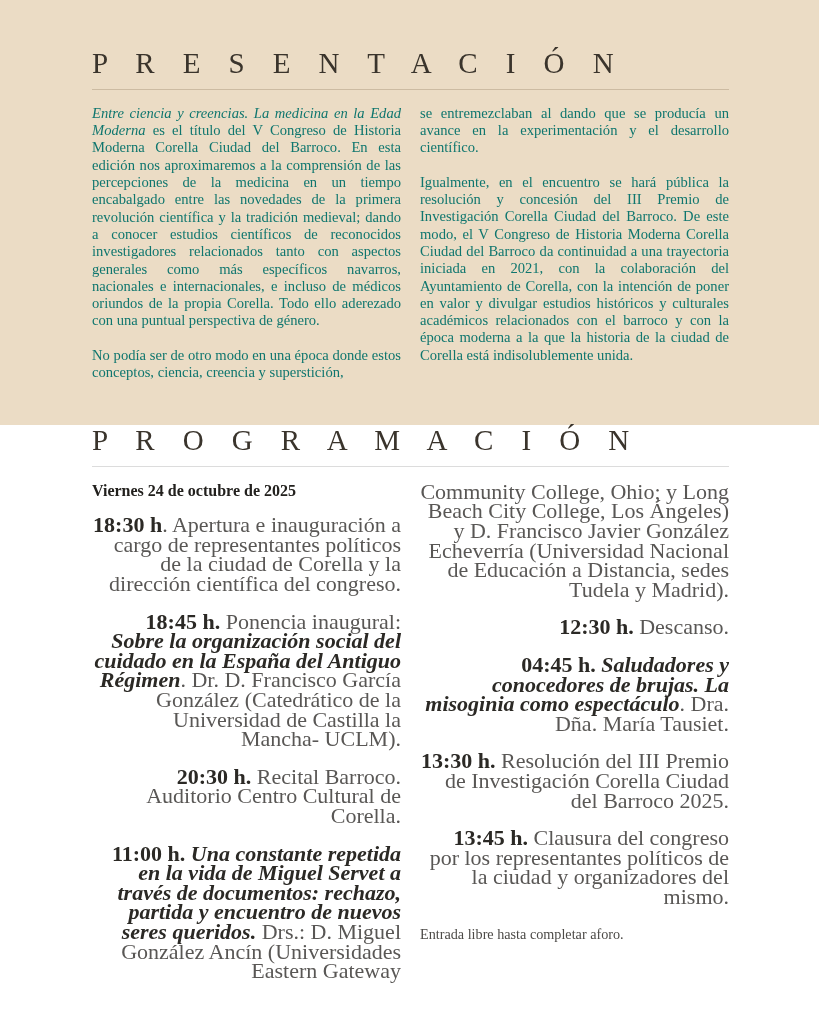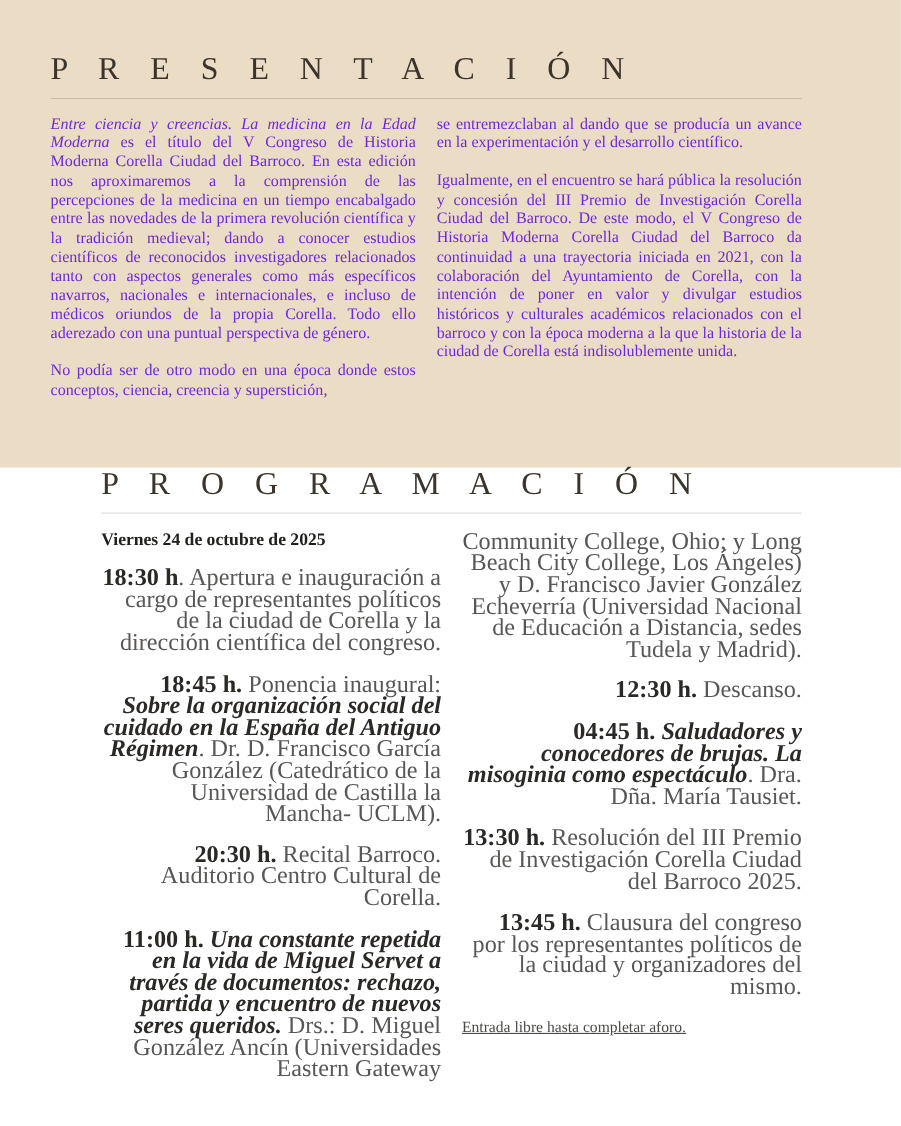--- a/index.html
+++ b/index.html
@@ -9,21 +9,20 @@
     font-family: "Liberation Serif", "DejaVu Serif", serif;
     overflow: hidden;
   }
   .section { padding-left: 92px; padding-right: 90px; }
 
   
   .presentation {
     background: #ebdcc5;
     height: 425px;
     padding-top: 48px;
-    padding-left: 46px;
   }
   .section-title {
     font-size: 29px;
     font-weight: 400;
     letter-spacing: 0.36em;
     color: #3a342c;
     line-height: 1.1;
     margin-bottom: 9px;
     white-space: nowrap;
   }
@@ -33,21 +32,21 @@
     margin-bottom: 15px;
   }
   .program .rule { border-top-color: #dcdcdc; }
 
   .cols { display: flex; gap: 19px; }
   .col { flex: 1 1 0; min-width: 0; }
 
   .presentation p {
     font-size: 14.6px;
     line-height: 17.3px;
-    color: #6d28d9;
+    color: #0f766e;
     text-align: justify;
     margin-bottom: 17px;
   }
 
   
   .program { }
   .day-heading {
     font-size: 16px;
     font-weight: 700;
     color: #22201d;
@@ -60,21 +59,20 @@
     line-height: 19.6px;
     color: #595755;
     text-align: right;
     margin-bottom: 18px;
   }
   .program .note {
     font-size: 14.2px;
     line-height: 18px;
     color: #4c4a47;
     margin-top: 2px;
-    text-decoration: underline;
   }
 
   
   .run-i  { font-style: italic; }
   .run-b  { font-weight: 700; }
   .run-bi { font-weight: 700; font-style: italic; }
   .program .run-b, .program .run-bi { color: #2b2925; }
 </style>
 </head>
 <body>

